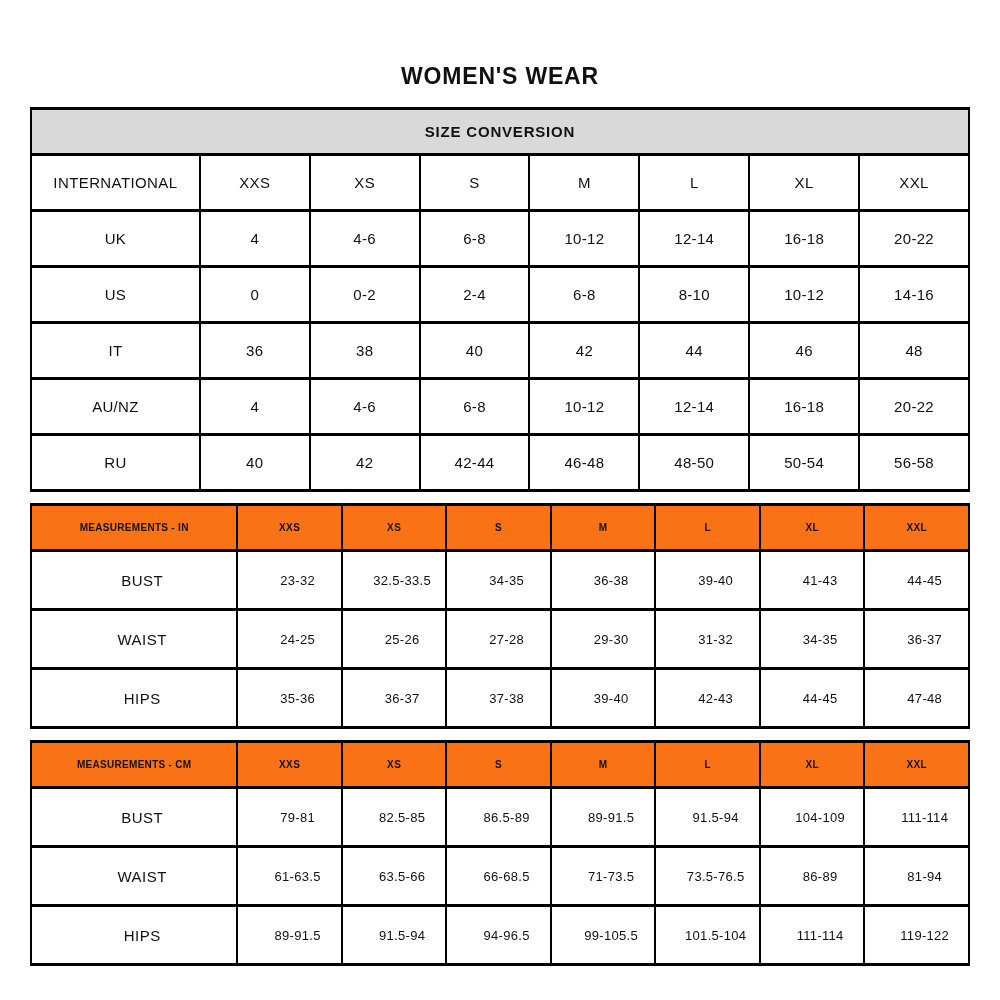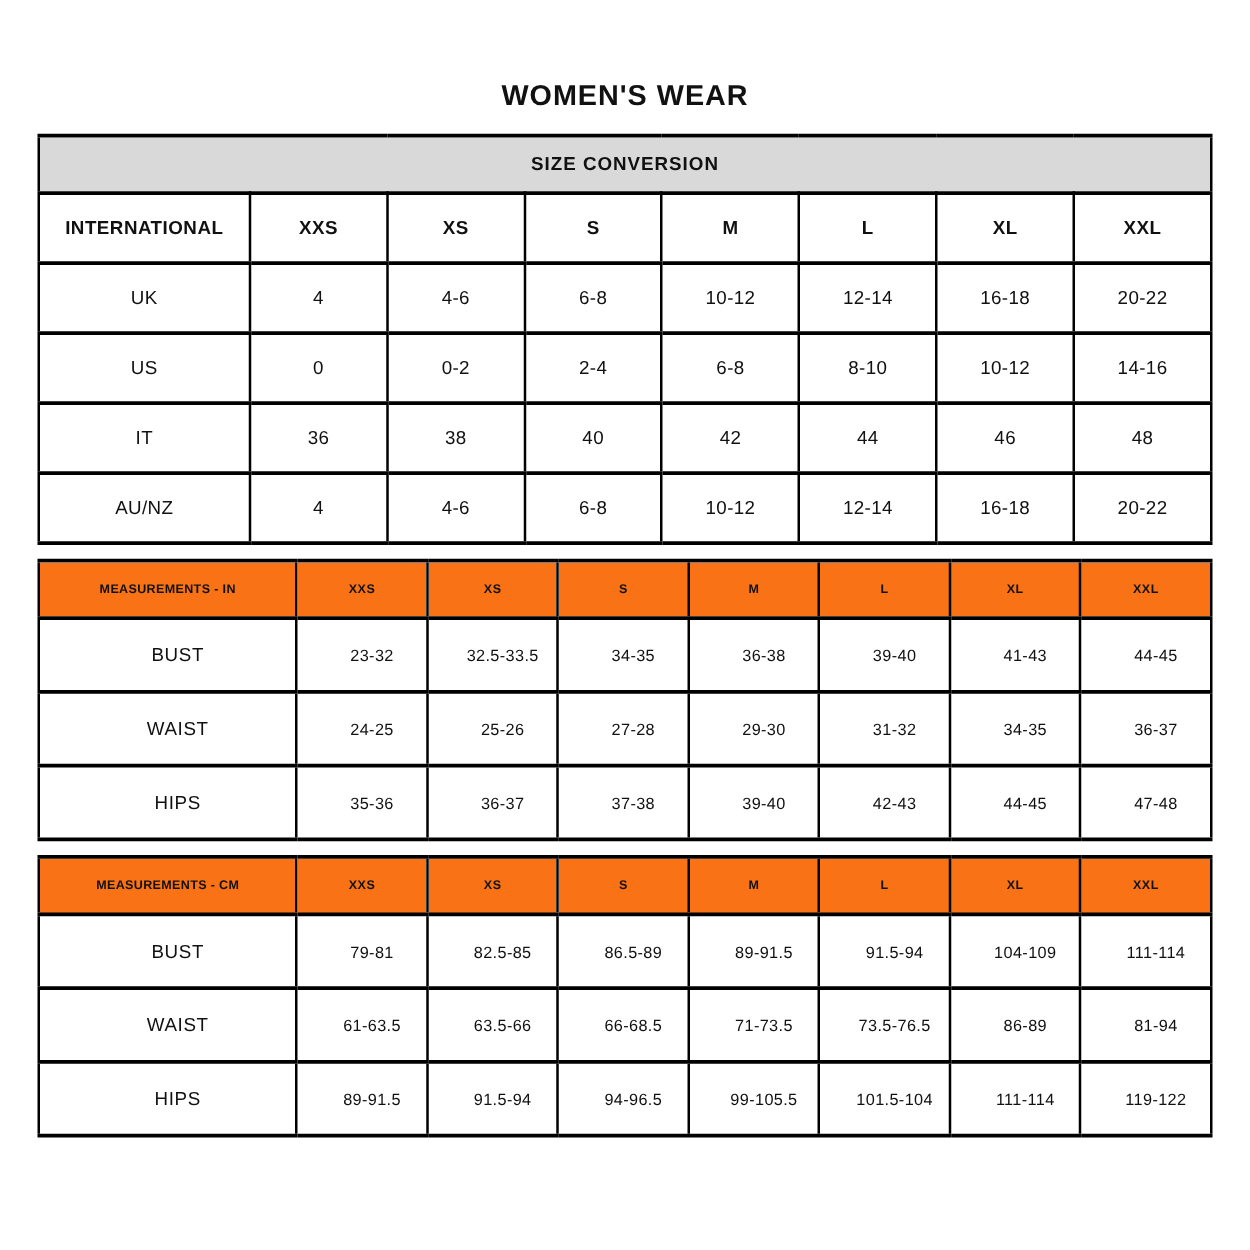--- a/index.html
+++ b/index.html
@@ -44,21 +44,21 @@
   .t1 .col-label { width: 18%; }
   .t1 .title-cell {
     background: #d9d9d9;
     font-weight: bold;
     font-size: 15px;
     letter-spacing: 0.8px;
     height: 46px;
   }
   .t1 thead tr[data-cols] td {
     font-size: 15px;
-    font-weight: bold;
+    font-weight: normal;
     height: 56px;
     letter-spacing: 0.4px;
   }
   .t1 tbody td {
     font-size: 15px;
     height: 56px;
     letter-spacing: 0.3px;
   }
   
   .tm { margin-bottom: 11px; }
@@ -143,20 +143,30 @@
         <tr>
           <td class="row-label">AU/NZ</td>
           <td>4</td>
           <td>4-6</td>
           <td>6-8</td>
           <td>10-12</td>
           <td>12-14</td>
           <td>16-18</td>
           <td>20-22</td>
         </tr>
+        <tr>
+          <td class="row-label">RU</td>
+          <td>40</td>
+          <td>42</td>
+          <td>42-44</td>
+          <td>46-48</td>
+          <td>48-50</td>
+          <td>50-54</td>
+          <td>56-58</td>
+        </tr>
       </tbody>
   </table>
 
   <table class="tbl tm">
     <colgroup>
       <col class="col-label">
       <col span="7">
     </colgroup>
     <thead>
       <tr data-cols="measurements_in.columns">

